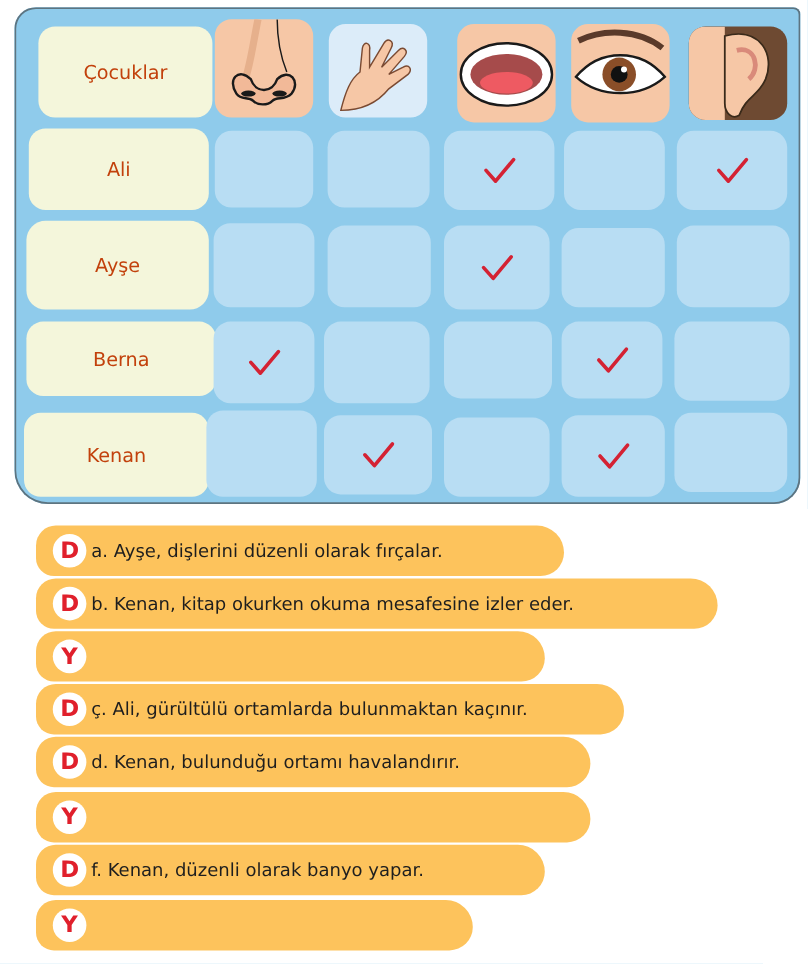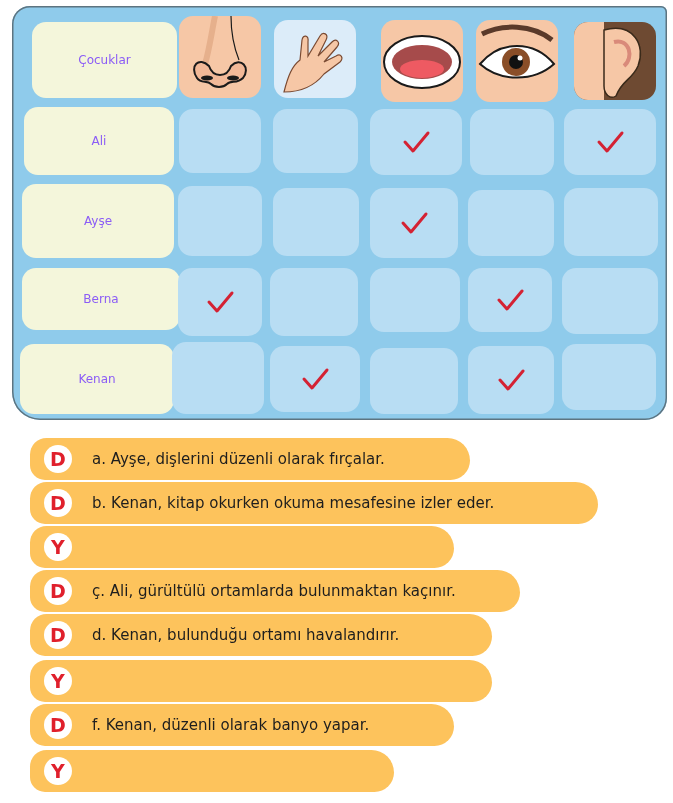--- a/index.html
+++ b/index.html
@@ -9,39 +9,39 @@
     position: absolute; left: 12px; top: 6px; width: 655px; height: 414px;
     background: #8fcbeb;
     border-radius: 18px 6px 22px 28px;
     box-shadow: inset 0 0 0 1.5px #5d7480;
   }
 
   .cell {
     position: absolute; border-radius: 14px;
     display: flex; align-items: center; justify-content: center;
   }
-  .name-cell { background: #f4f6db; color: #8b5cf6; font-size: 12px; }
+  .name-cell { background: #f4f6db; color: #c2410c; font-size: 16px; }
   .grid-cell { background: #b8ddf3; }
   .check { width: 30px; height: 30px; }
 
   .sense-img { position: absolute; border-radius: 14px; overflow: hidden; }
 
   .stmt {
     position: absolute; left: 30px; height: 42px;
     background: #fdc35c;
     border-radius: 22px 30px 26px 20px;
     display: flex; align-items: center;
   }
   .badge {
     width: 28px; height: 28px; border-radius: 50%; background: #ffffff;
     margin-left: 14px; display: flex; align-items: center; justify-content: center;
     color: #e0202c; font-weight: bold; font-size: 19px;
     font-family: "DejaVu Sans", sans-serif;
   }
-  .stmt-text { margin-left: 20px; font-size: 15px; color: #1e1e1e; white-space: nowrap; }
+  .stmt-text { margin-left: 4px; font-size: 15px; color: #1e1e1e; white-space: nowrap; }
 </style>
 </head>
 <body>
 
 <div class="board">
 
   <div class="cell name-cell" style="left:20px;top:16px;width:145px;height:76px;">
     <span>Çocuklar</span>
   </div>
 
@@ -97,21 +97,21 @@
         <path d="M4 15 L12 24 L27 6" stroke="#d42233" stroke-width="3" fill="none" stroke-linecap="round" stroke-linejoin="round"></path>
       </svg>
   </div>
   <div class="cell grid-cell" style="left:458px;top:103px;width:84px;height:66px;"></div>
   <div class="cell grid-cell" style="left:552px;top:103px;width:92px;height:66px;">
     <svg class="check" viewBox="0 0 30 30">
         <path d="M4 15 L12 24 L27 6" stroke="#d42233" stroke-width="3" fill="none" stroke-linecap="round" stroke-linejoin="round"></path>
       </svg>
   </div>
 
-  <div class="cell name-cell" style="left:10px;top:178px;width:152px;height:74px;">
+  <div class="cell name-cell" style="left:10px;top:178px;width:152px;height:74px;border-radius:16px;">
     <span>Ayşe</span>
   </div>
   <div class="cell grid-cell" style="left:166px;top:180px;width:84px;height:70px;"></div>
   <div class="cell grid-cell" style="left:261px;top:182px;width:86px;height:68px;"></div>
   <div class="cell grid-cell" style="left:358px;top:182px;width:88px;height:70px;">
     <svg class="check" viewBox="0 0 30 30">
         <path d="M4 15 L12 24 L27 6" stroke="#d42233" stroke-width="3" fill="none" stroke-linecap="round" stroke-linejoin="round"></path>
       </svg>
   </div>
   <div class="cell grid-cell" style="left:456px;top:184px;width:86px;height:66px;"></div>

